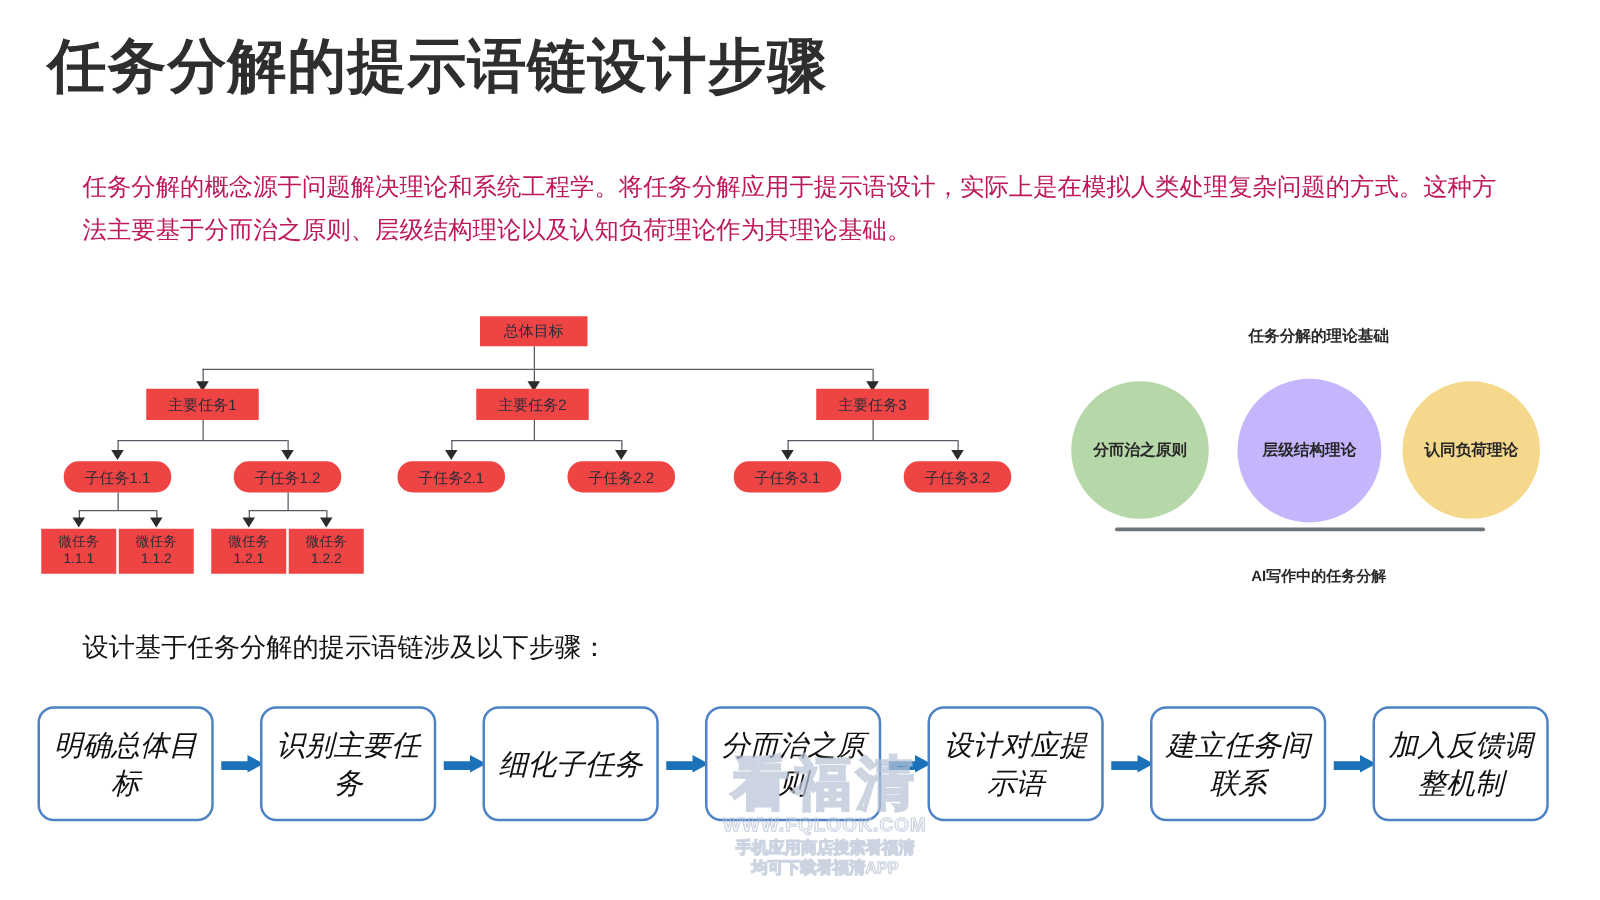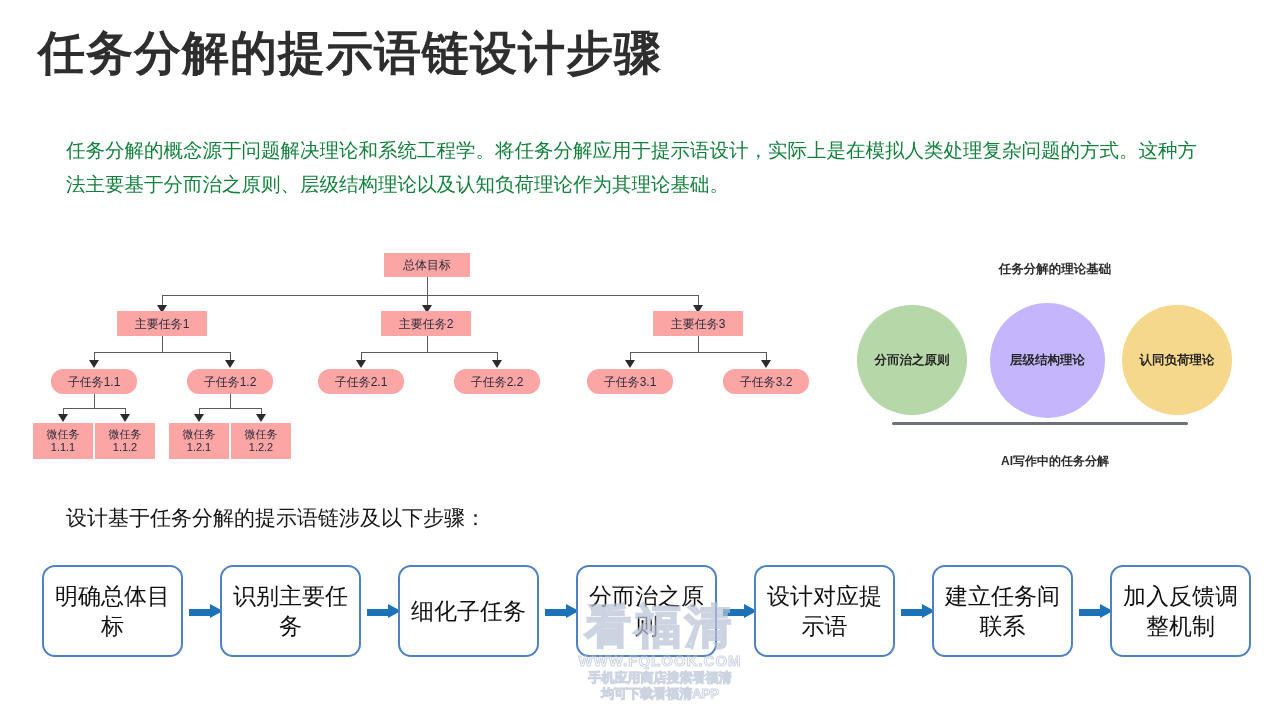--- a/index.html
+++ b/index.html
@@ -13,28 +13,28 @@
   
   .title{
     position:absolute;left:38px;top:26px;
     font-size:47px;font-weight:bold;letter-spacing:1px;
     color:#2e2e2e;line-height:1.15;white-space:nowrap;
   }
 
   
   .intro{
     position:absolute;left:66px;top:133px;width:1150px;
-    font-size:19.5px;line-height:34px;color:#15803d;
+    font-size:19.5px;line-height:34px;color:#be185d;
   }
   .intro p{margin:0;}
 
   
   .tree{position:absolute;left:0px;top:245px;width:840px;height:230px;}
   .tnode{
-    position:absolute;background:#fca5a5;color:#2b2b38;
+    position:absolute;background:#ef4444;color:#2b2b38;
     display:flex;align-items:center;justify-content:center;
     text-align:center;font-size:12px;line-height:14px;
     box-sizing:border-box;
   }
   .tnode.lvl0{width:86px;height:24px;}
   .tnode.lvl1{width:90px;height:25px;}
   .tnode.lvl2{width:86px;height:25px;border-radius:12px;}
   .tnode.lvl3{width:60px;height:36px;font-size:11px;line-height:13px;}
   .tline{position:absolute;background:#555a63;}
   .tline.v{width:1.4px;}
@@ -62,21 +62,21 @@
   }
   .venn-base{position:absolute;height:3px;background:#6d7178;border-radius:2px;}
 
   
   .subhead{
     position:absolute;left:66px;top:504px;
     font-size:21px;color:#141414;white-space:nowrap;
   }
 
   
-  .steps{position:absolute;left:12px;top:565px;width:1084px;height:100px;}
+  .steps{position:absolute;left:0px;top:565px;width:1084px;height:100px;font-style:italic;}
   .step{
     position:absolute;top:0;width:141px;height:92px;
     border:2px solid #4e82c4;border-radius:13px;background:#ffffff;
     box-sizing:border-box;
     display:flex;align-items:center;justify-content:center;
     text-align:center;font-size:23px;line-height:30px;color:#111111;
     padding:0 6px;
   }
   .flowarrow{
     position:absolute;top:42px;width:34px;height:9px;

